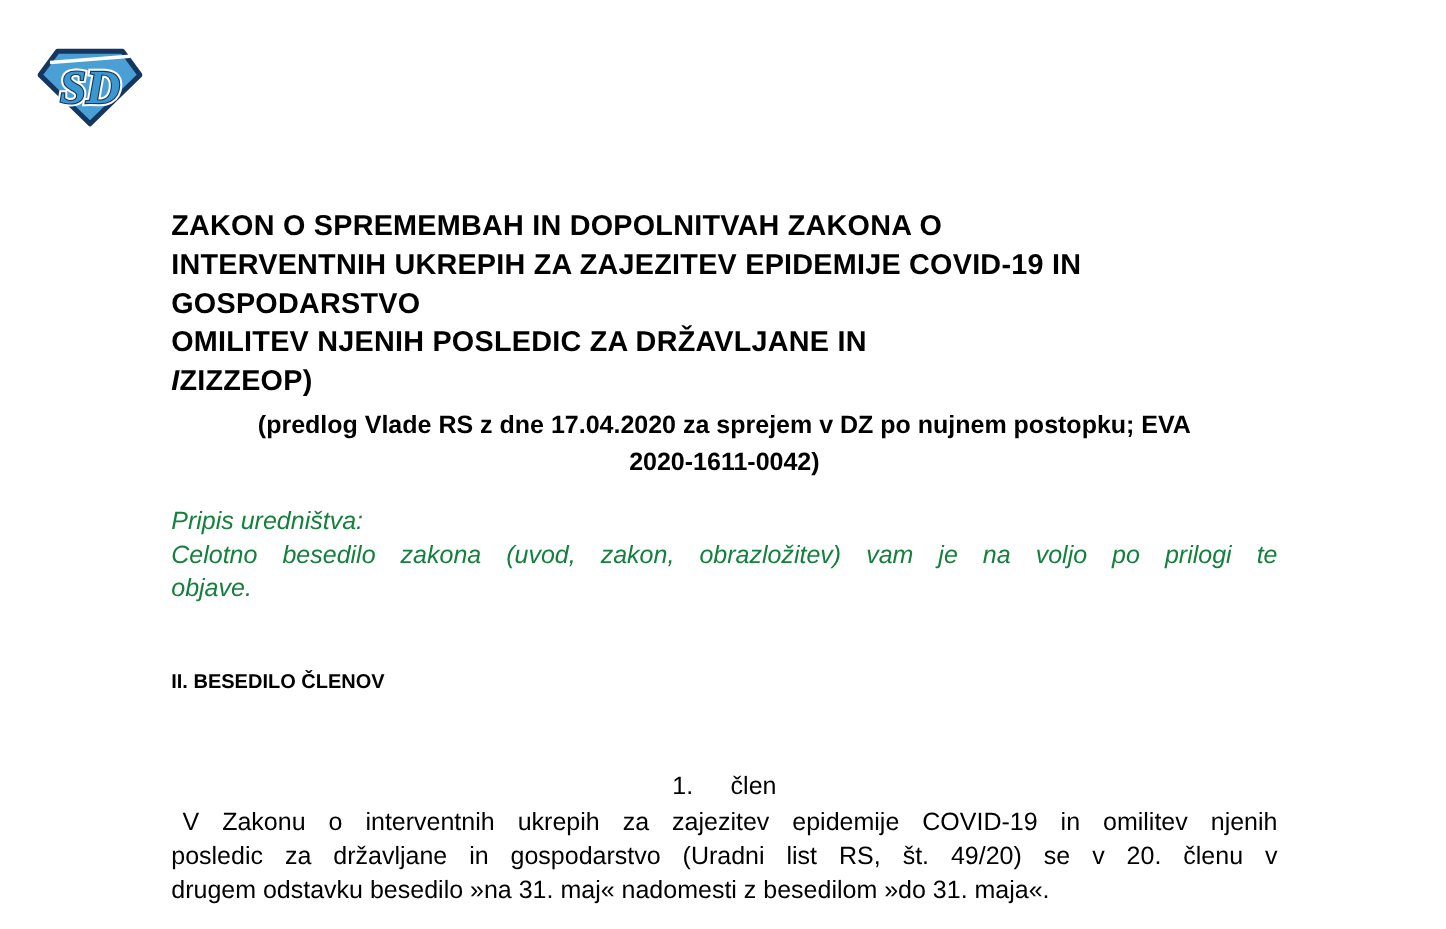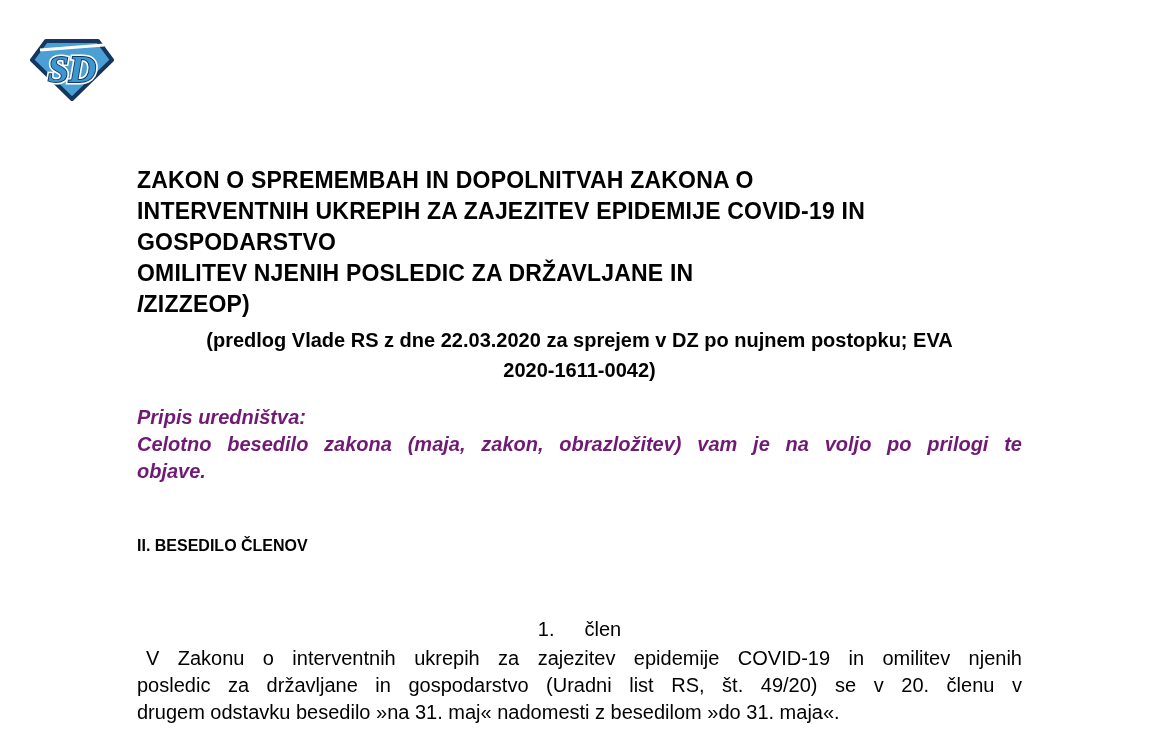--- a/index.html
+++ b/index.html
@@ -40,25 +40,24 @@
     text-align: center;
     font-weight: bold;
     font-size: 20px;
     line-height: 30px;
   }
   .editorial {
     position: absolute;
     top: 404px;
     left: 137px;
     width: 885px;
-    color: #701a75;
+    color: #15803d;
     font-style: italic;
     font-size: 20px;
     line-height: 27px;
-    font-weight: bold;
   }
   .justify-full { text-align: justify; text-align-last: justify; }
   .section-heading {
     position: absolute;
     top: 537px;
     left: 137px;
     width: 885px;
     font-weight: bold;
     font-size: 16px;
   }
@@ -98,27 +97,27 @@
 
   <div class="doc-title">
     <div>ZAKON O SPREMEMBAH IN DOPOLNITVAH ZAKONA O</div>
     <div>INTERVENTNIH UKREPIH ZA ZAJEZITEV EPIDEMIJE COVID-19 IN</div>
     <div>GOSPODARSTVO</div>
     <div>OMILITEV NJENIH POSLEDIC ZA DRŽAVLJANE IN</div>
     <div><span class="acronym-prefix">I</span><span>ZIZZEOP)</span></div>
   </div>
 
   <div class="doc-subtitle">
-    <div>(predlog Vlade RS z dne 22.03.2020 za sprejem v DZ po nujnem postopku; EVA</div>
+    <div>(predlog Vlade RS z dne 17.04.2020 za sprejem v DZ po nujnem postopku; EVA</div>
     <div>2020-1611-0042)</div>
   </div>
 
   <div class="editorial">
     <div>Pripis uredništva:</div>
-    <div class="justify-full">Celotno besedilo zakona (maja, zakon, obrazložitev) vam je na voljo po prilogi te</div>
+    <div class="justify-full">Celotno besedilo zakona (uvod, zakon, obrazložitev) vam je na voljo po prilogi te</div>
     <div>objave.</div>
   </div>
 
   <div class="section-heading">II. BESEDILO ČLENOV</div>
 
   <div class="article-heading"><span>1.</span><span class="gap"></span><span>člen</span></div>
 
   <div class="article-body">
     <div class="justify-full first-line-indent">V Zakonu o interventnih ukrepih za zajezitev epidemije COVID-19 in omilitev njenih</div>
     <div class="justify-full">posledic za državljane in gospodarstvo (Uradni list RS, št. 49/20) se v 20. členu v</div>

